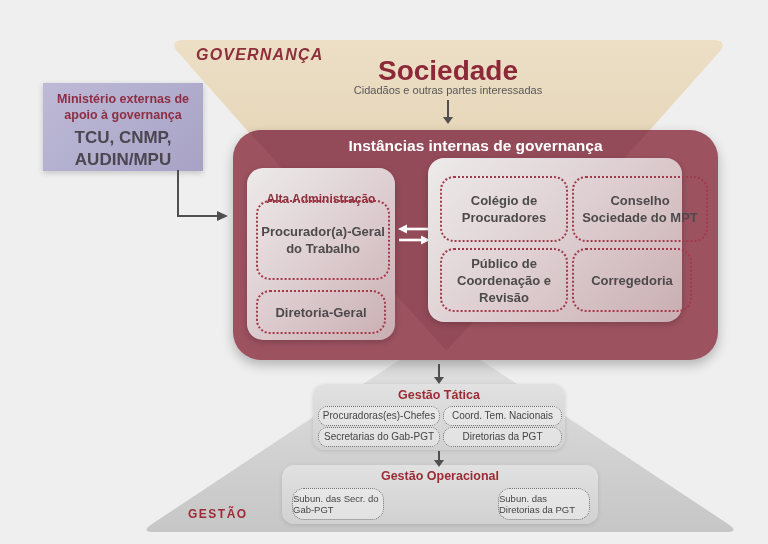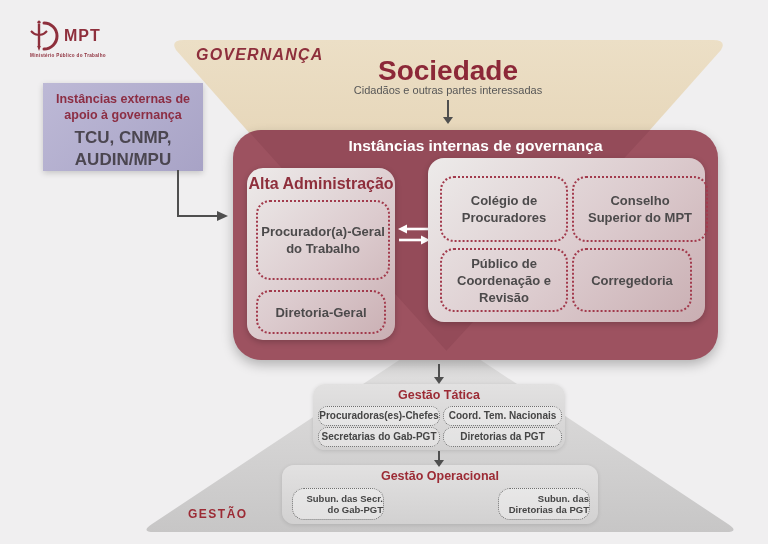--- a/index.html
+++ b/index.html
@@ -41,41 +41,41 @@
   
   .redbox{left:233px;top:130px;width:485px;height:230px;background:#9d5260;border-radius:28px;
           box-shadow:0 5px 12px rgba(0,0,0,.25);z-index:3;}
   .redbox-shade{position:absolute;left:0;top:0;width:100%;height:100%;border-radius:28px;
                 clip-path:polygon(3% 0,86% 0,44% 96%);background:rgba(70,22,32,.10);}
   .internal-title{position:absolute;left:0;right:0;top:7px;text-align:center;color:#ffffff;
                   font-size:15.5px;font-weight:bold;}
   .panel{position:absolute;background:linear-gradient(135deg,#edebea 0%,#dccbce 55%,#c9aeb2 100%);
          border-radius:16px;box-shadow:0 2px 6px rgba(0,0,0,.22);}
   .panel-alta{left:14px;top:38px;width:148px;height:172px;}
-  .panel-colleg{left:195px;top:28px;width:277px;height:164px;}
-  .alta-title{text-align:center;margin-top:7px;font-size:16px;font-weight:bold;color:#8e2f3c;}
+  .panel-colleg{left:195px;top:28px;width:254px;height:164px;}
+  .alta-title{text-align:center;margin-top:24px;font-size:12px;font-weight:bold;color:#8e2f3c;}
   .dbox{position:absolute;border:2px dotted #a23a4c;border-radius:14px;display:flex;align-items:center;
         justify-content:center;text-align:center;font-size:13px;line-height:17px;font-weight:bold;color:#4c4a4b;}
   .dbox-procurador{left:9px;top:32px;width:126px;height:76px;padding:0 2px;}
   .dbox-diretoria{left:9px;top:122px;width:126px;height:40px;}
   .dbox-colegio{left:12px;top:18px;width:124px;height:62px;}
   .dbox-conselho{left:144px;top:18px;width:116px;height:62px;padding:0 8px;}
   .dbox-camara{left:12px;top:90px;width:124px;height:60px;}
   .dbox-corregedoria{left:144px;top:90px;width:116px;height:60px;}
   .exchange{position:absolute;left:163px;top:93px;}
 
   
   .graypanel{position:absolute;background:linear-gradient(180deg,#e2e1e1,#d2d1d1);border-radius:12px;
              box-shadow:0 1px 4px rgba(0,0,0,.12);z-index:3;}
   .tatica{left:313px;top:384px;width:252px;height:66px;}
   .oper{left:282px;top:465px;width:316px;height:59px;}
   .gray-title{text-align:center;margin-top:4px;font-size:12.5px;font-weight:bold;color:#9c2b35;}
   .gbox{position:absolute;border:1.5px dotted #6f6f6f;border-radius:9px;background:rgba(255,255,255,.35);
-        display:flex;align-items:center;justify-content:center;text-align:right;
-        font-weight:bold;color:#454545;}
+        display:flex;align-items:center;justify-content:center;text-align:left;
+        font-weight:normal;color:#454545;}
   .gbox-sm{font-size:10px;line-height:12px;height:18px;}
   .g-proc{left:5px;top:22px;width:120px;}
   .g-coord{left:130px;top:22px;width:117px;}
   .g-secr{left:5px;top:43px;width:120px;}
   .g-diret{left:130px;top:43px;width:117px;}
   .gbox-op{font-size:9.5px;line-height:11.5px;height:30px;border-radius:12px;}
   .g-op1{left:10px;top:23px;width:90px;}
   .g-op2{left:111px;top:23px;width:95px;}
   .g-op3{left:216px;top:23px;width:90px;}
 </style>
@@ -92,43 +92,30 @@
       </linearGradient>
       <linearGradient id="pyrGrad" x1="0" y1="0" x2="0" y2="1">
         <stop offset="0" stop-color="#e4e3e3"></stop>
           <stop offset="1" stop-color="#c7c6c6"></stop>
       </linearGradient>
     </defs>
     <path d="M184 40 L713 40 Q727 40 721 50 L458 346 Q448 357 438 346 L176 50 Q170 40 184 40 Z" fill="url(#funnelGrad)"></path>
     <path d="M434 337 Q440 330 446 337 L728 524 Q740 532 726 532 L154 532 Q140 532 152 524 Z" fill="url(#pyrGrad)"></path>
   </svg>
 
-  <div class="abs logo">
-    <div class="logo-row">
-      <svg width="34" height="32" viewBox="0 0 34 32">
-        <path d="M16 3 A13 13 0 1 1 16 29" fill="none" stroke="#8e2f3c" stroke-width="3" stroke-linecap="round"></path>
-        <circle cx="11" cy="2.2" r="1.6" fill="#8e2f3c"></circle>
-        <line x1="11" y1="4" x2="11" y2="27" stroke="#8e2f3c" stroke-width="2.4"></line>
-        <polygon points="9.2,26 12.8,26 11,31" fill="#8e2f3c"></polygon>
-        <path d="M3 11 Q7 15.5 11 14.5 Q15 15.5 19 11" fill="none" stroke="#8e2f3c" stroke-width="2"></path>
-      </svg>
-      <span class="logo-text">MPT</span>
-    </div>
-    <div class="logo-tagline">Ministério Público do Trabalho</div>
-  </div>
 
   <div class="abs governanca">GOVERNANÇA</div>
   <div class="abs gestao">GESTÃO</div>
 
   <div class="abs society-title">Sociedade</div>
   <div class="abs society-subtitle">Cidadãos e outras partes interessadas</div>
   <div class="varrow arrow-society"></div>
 
   <div class="abs external">
-    <div class="external-title">Instâncias externas de apoio à governança</div>
+    <div class="external-title">Ministério externas de apoio à governança</div>
     <div class="external-body">TCU, CNMP, AUDIN/MPU</div>
   </div>
   <svg class="abs elbow" width="64" height="56" viewBox="0 0 64 56">
     <path d="M8 0 L8 46 L48 46" fill="none" stroke="#4f4f4f" stroke-width="2"></path>
     <polygon points="58,46 47,41 47,51" fill="#4f4f4f"></polygon>
   </svg>
 
   <div class="abs redbox">
     <div class="redbox-shade"></div>
     <div class="internal-title">Instâncias internas de governança</div>
@@ -141,21 +128,21 @@
 
     <svg class="exchange" width="36" height="24" viewBox="0 0 36 24">
       <path d="M33 6 L10 6" stroke="#ffffff" stroke-width="2.6"></path>
       <polygon points="2,6 11,1.5 11,10.5" fill="#ffffff"></polygon>
       <path d="M3 17 L26 17" stroke="#ffffff" stroke-width="2.6"></path>
       <polygon points="34,17 25,12.5 25,21.5" fill="#ffffff"></polygon>
     </svg>
 
     <div class="panel panel-colleg">
       <div class="dbox dbox-colegio">Colégio de Procuradores</div>
-      <div class="dbox dbox-conselho">Conselho Superior do MPT</div>
+      <div class="dbox dbox-conselho">Conselho Sociedade do MPT</div>
       <div class="dbox dbox-camara">Público de Coordenação e Revisão</div>
       <div class="dbox dbox-corregedoria">Corregedoria</div>
     </div>
   </div>
 
   <div class="varrow arrow-tatica"></div>
 
   <div class="graypanel tatica">
     <div class="gray-title">Gestão Tática</div>
     <div class="gbox gbox-sm g-proc">Procuradoras(es)-Chefes</div>

